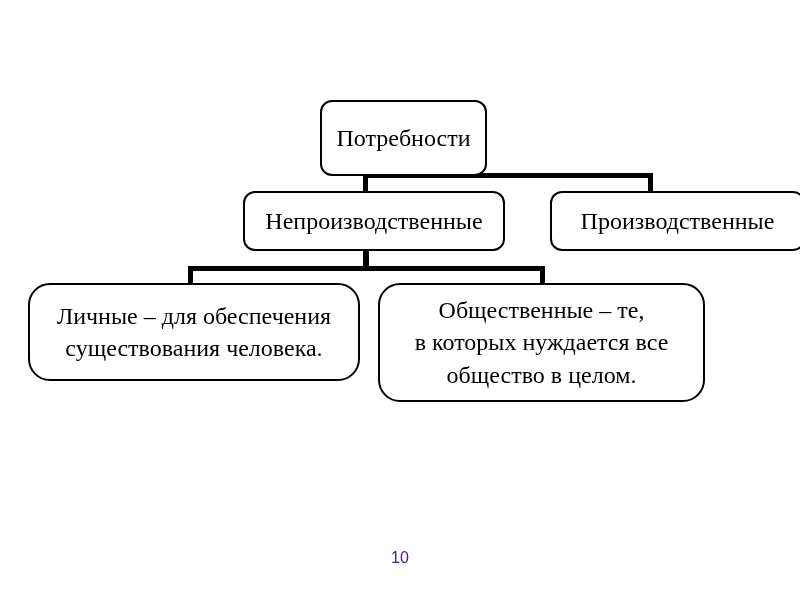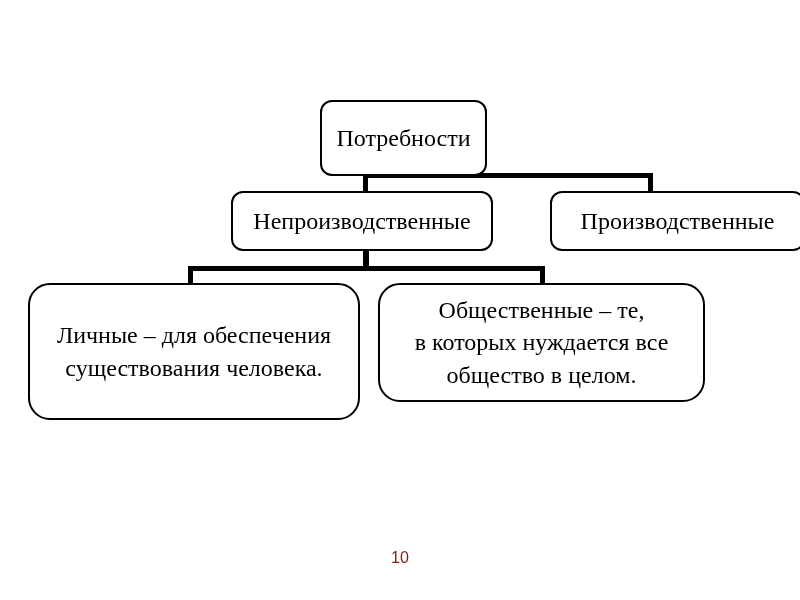--- a/index.html
+++ b/index.html
@@ -29,32 +29,32 @@
     line-height: 1.35;
     white-space: pre-line;
     z-index: 2;
   }
   .node-root {
     left: 320px; top: 100px;
     width: 167px; height: 76px;
     border-radius: 12px;
   }
   .node-l2a {
-    left: 231px; top: 191px;
+    left: 243px; top: 191px;
     width: 262px; height: 60px;
     border-radius: 12px;
   }
   .node-l2b {
     left: 550px; top: 191px;
     width: 255px; height: 60px;
     border-radius: 12px;
   }
   .node-l3a {
     left: 28px; top: 283px;
-    width: 332px; height: 137px;
+    width: 332px; height: 98px;
     border-radius: 22px;
   }
   .node-l3b {
     left: 378px; top: 283px;
     width: 327px; height: 119px;
     border-radius: 22px;
   }
   .conn {
     position: absolute;
     background: #000000;
@@ -71,21 +71,21 @@
   .drop-2-left { left: 188px; top: 266px; width: 5px;  height: 19px; }
   .drop-2-right{ left: 540px; top: 266px; width: 5px;  height: 19px; }
   .page-number {
     position: absolute;
     left: 0;
     right: 0;
     top: 549px;
     text-align: center;
     font-family: "Liberation Sans", sans-serif;
     font-size: 16px;
-    color: #7f1d1d;
+    color: #4c1d95;
   }
 </style>
 </head>
 <body>
 
 <div class="slide">
 
   <div class="node node-root">
     <span>Потребности</span>
   </div>

